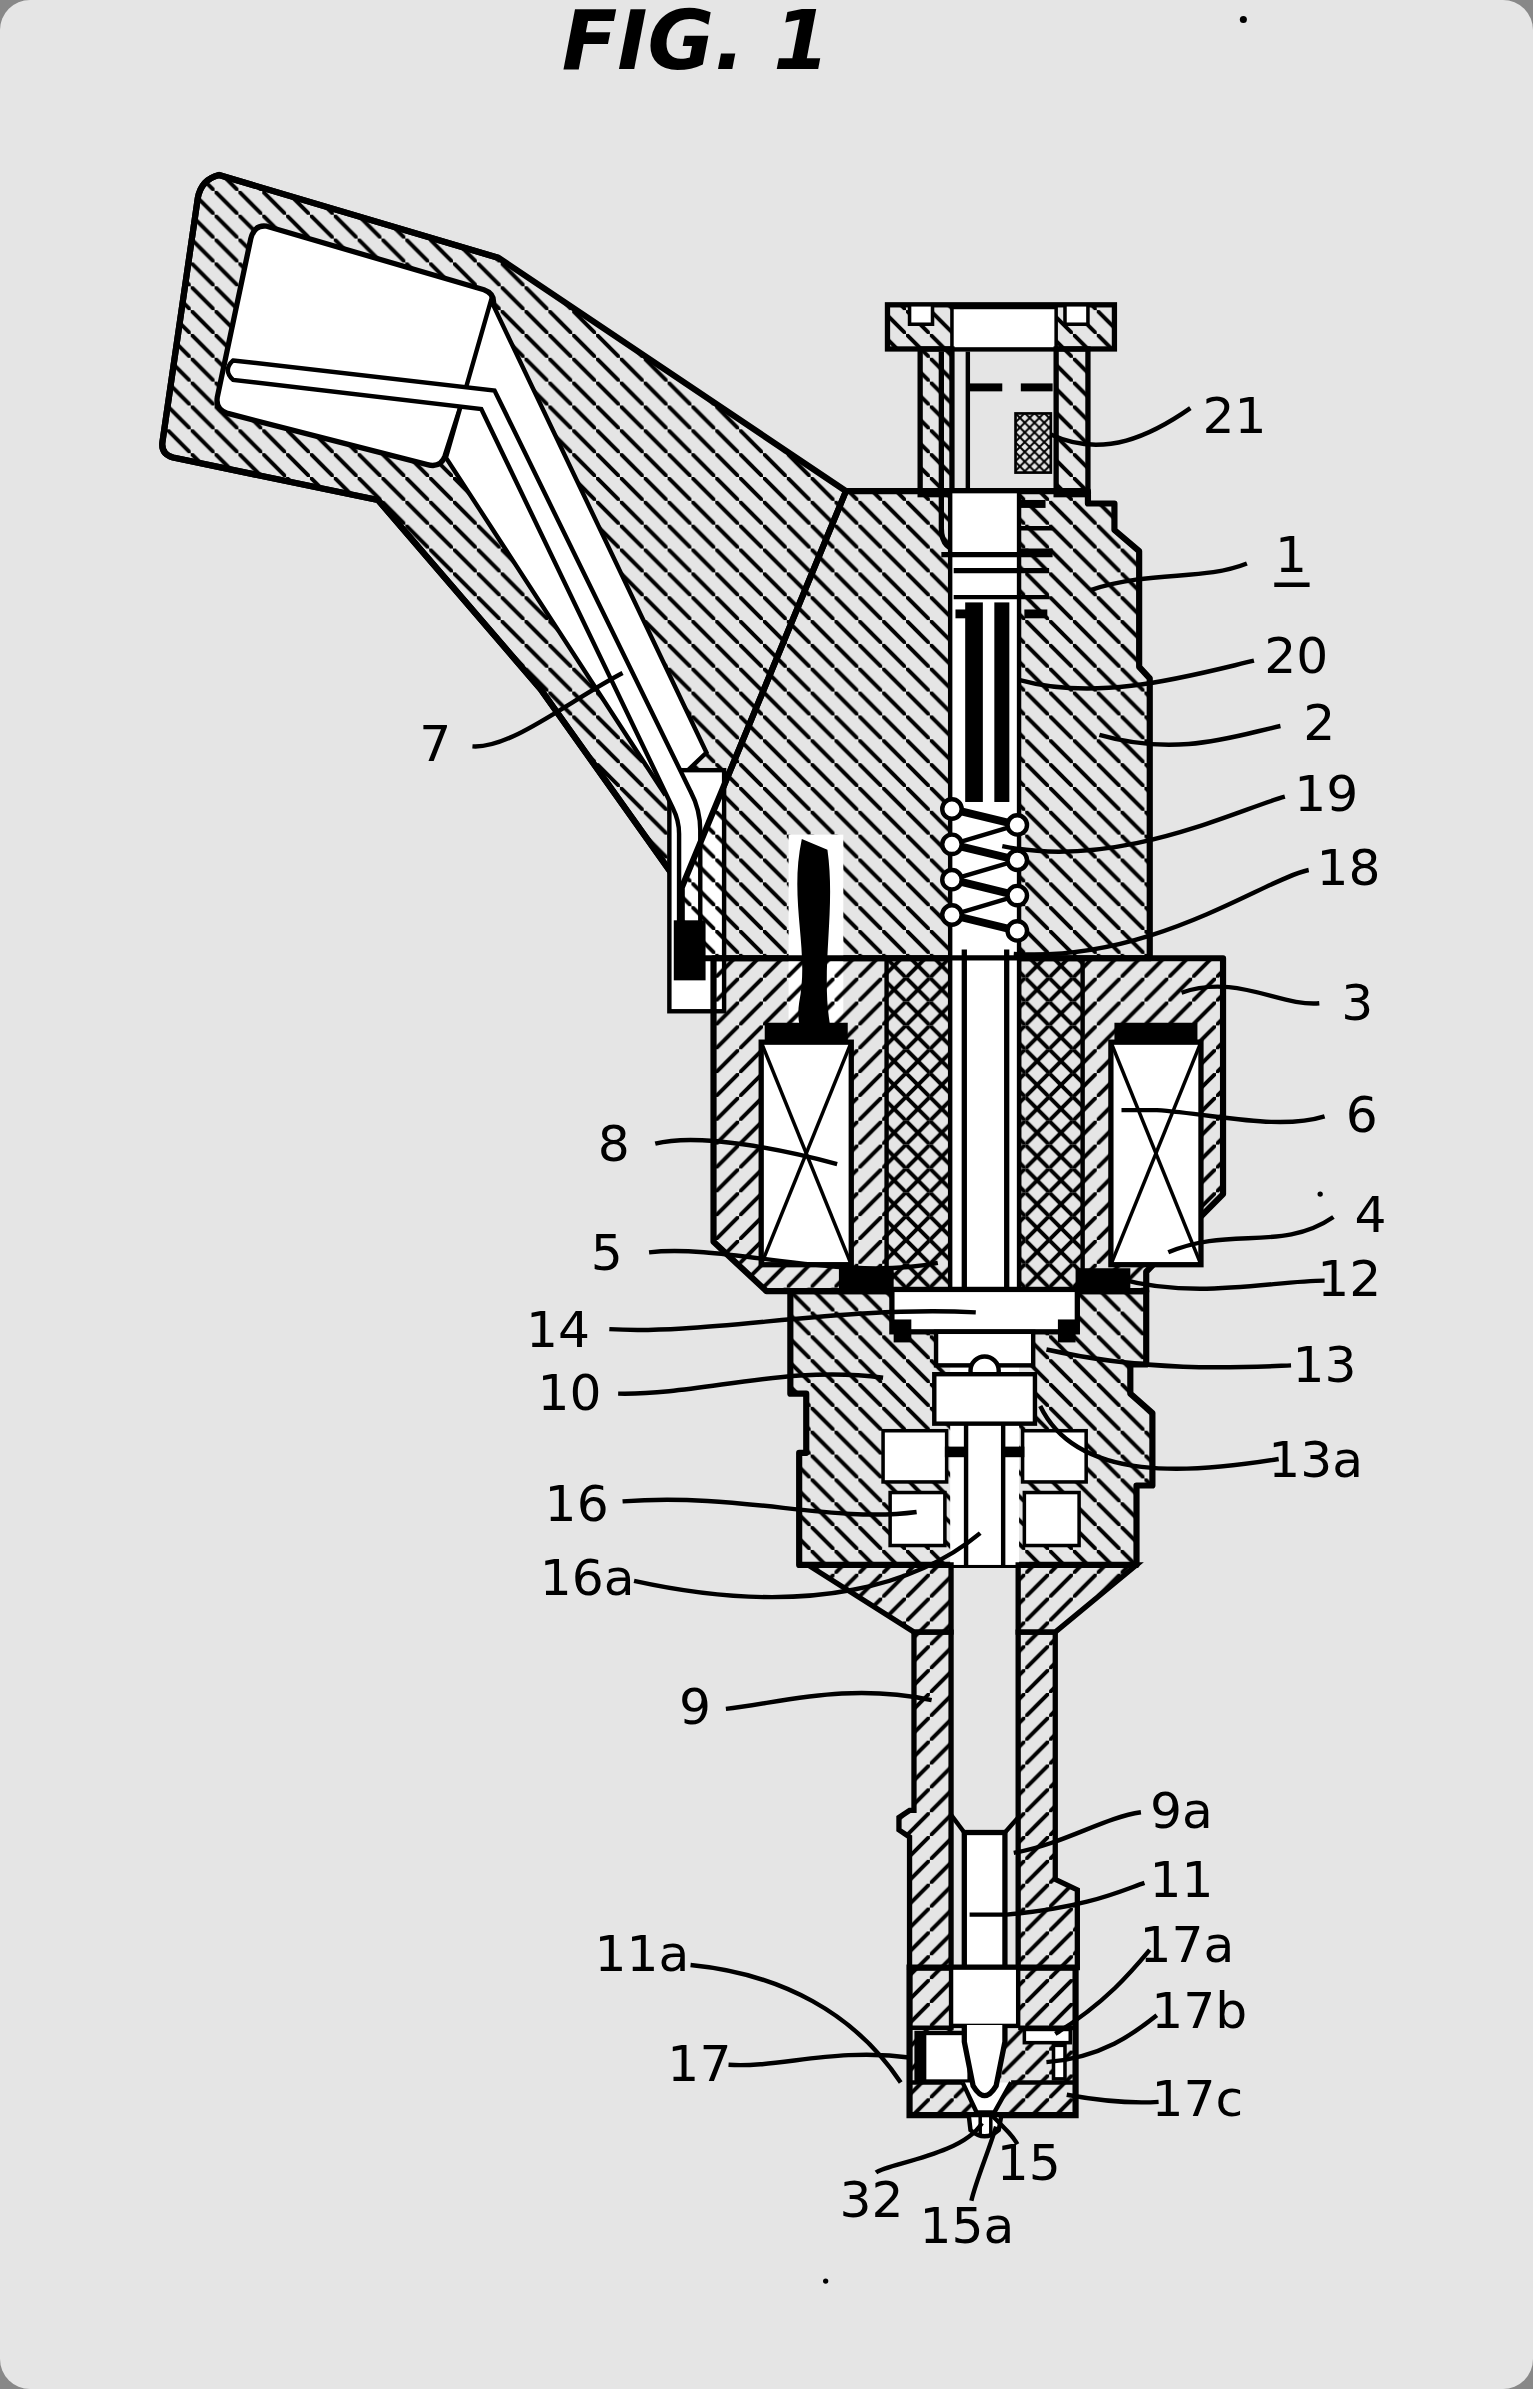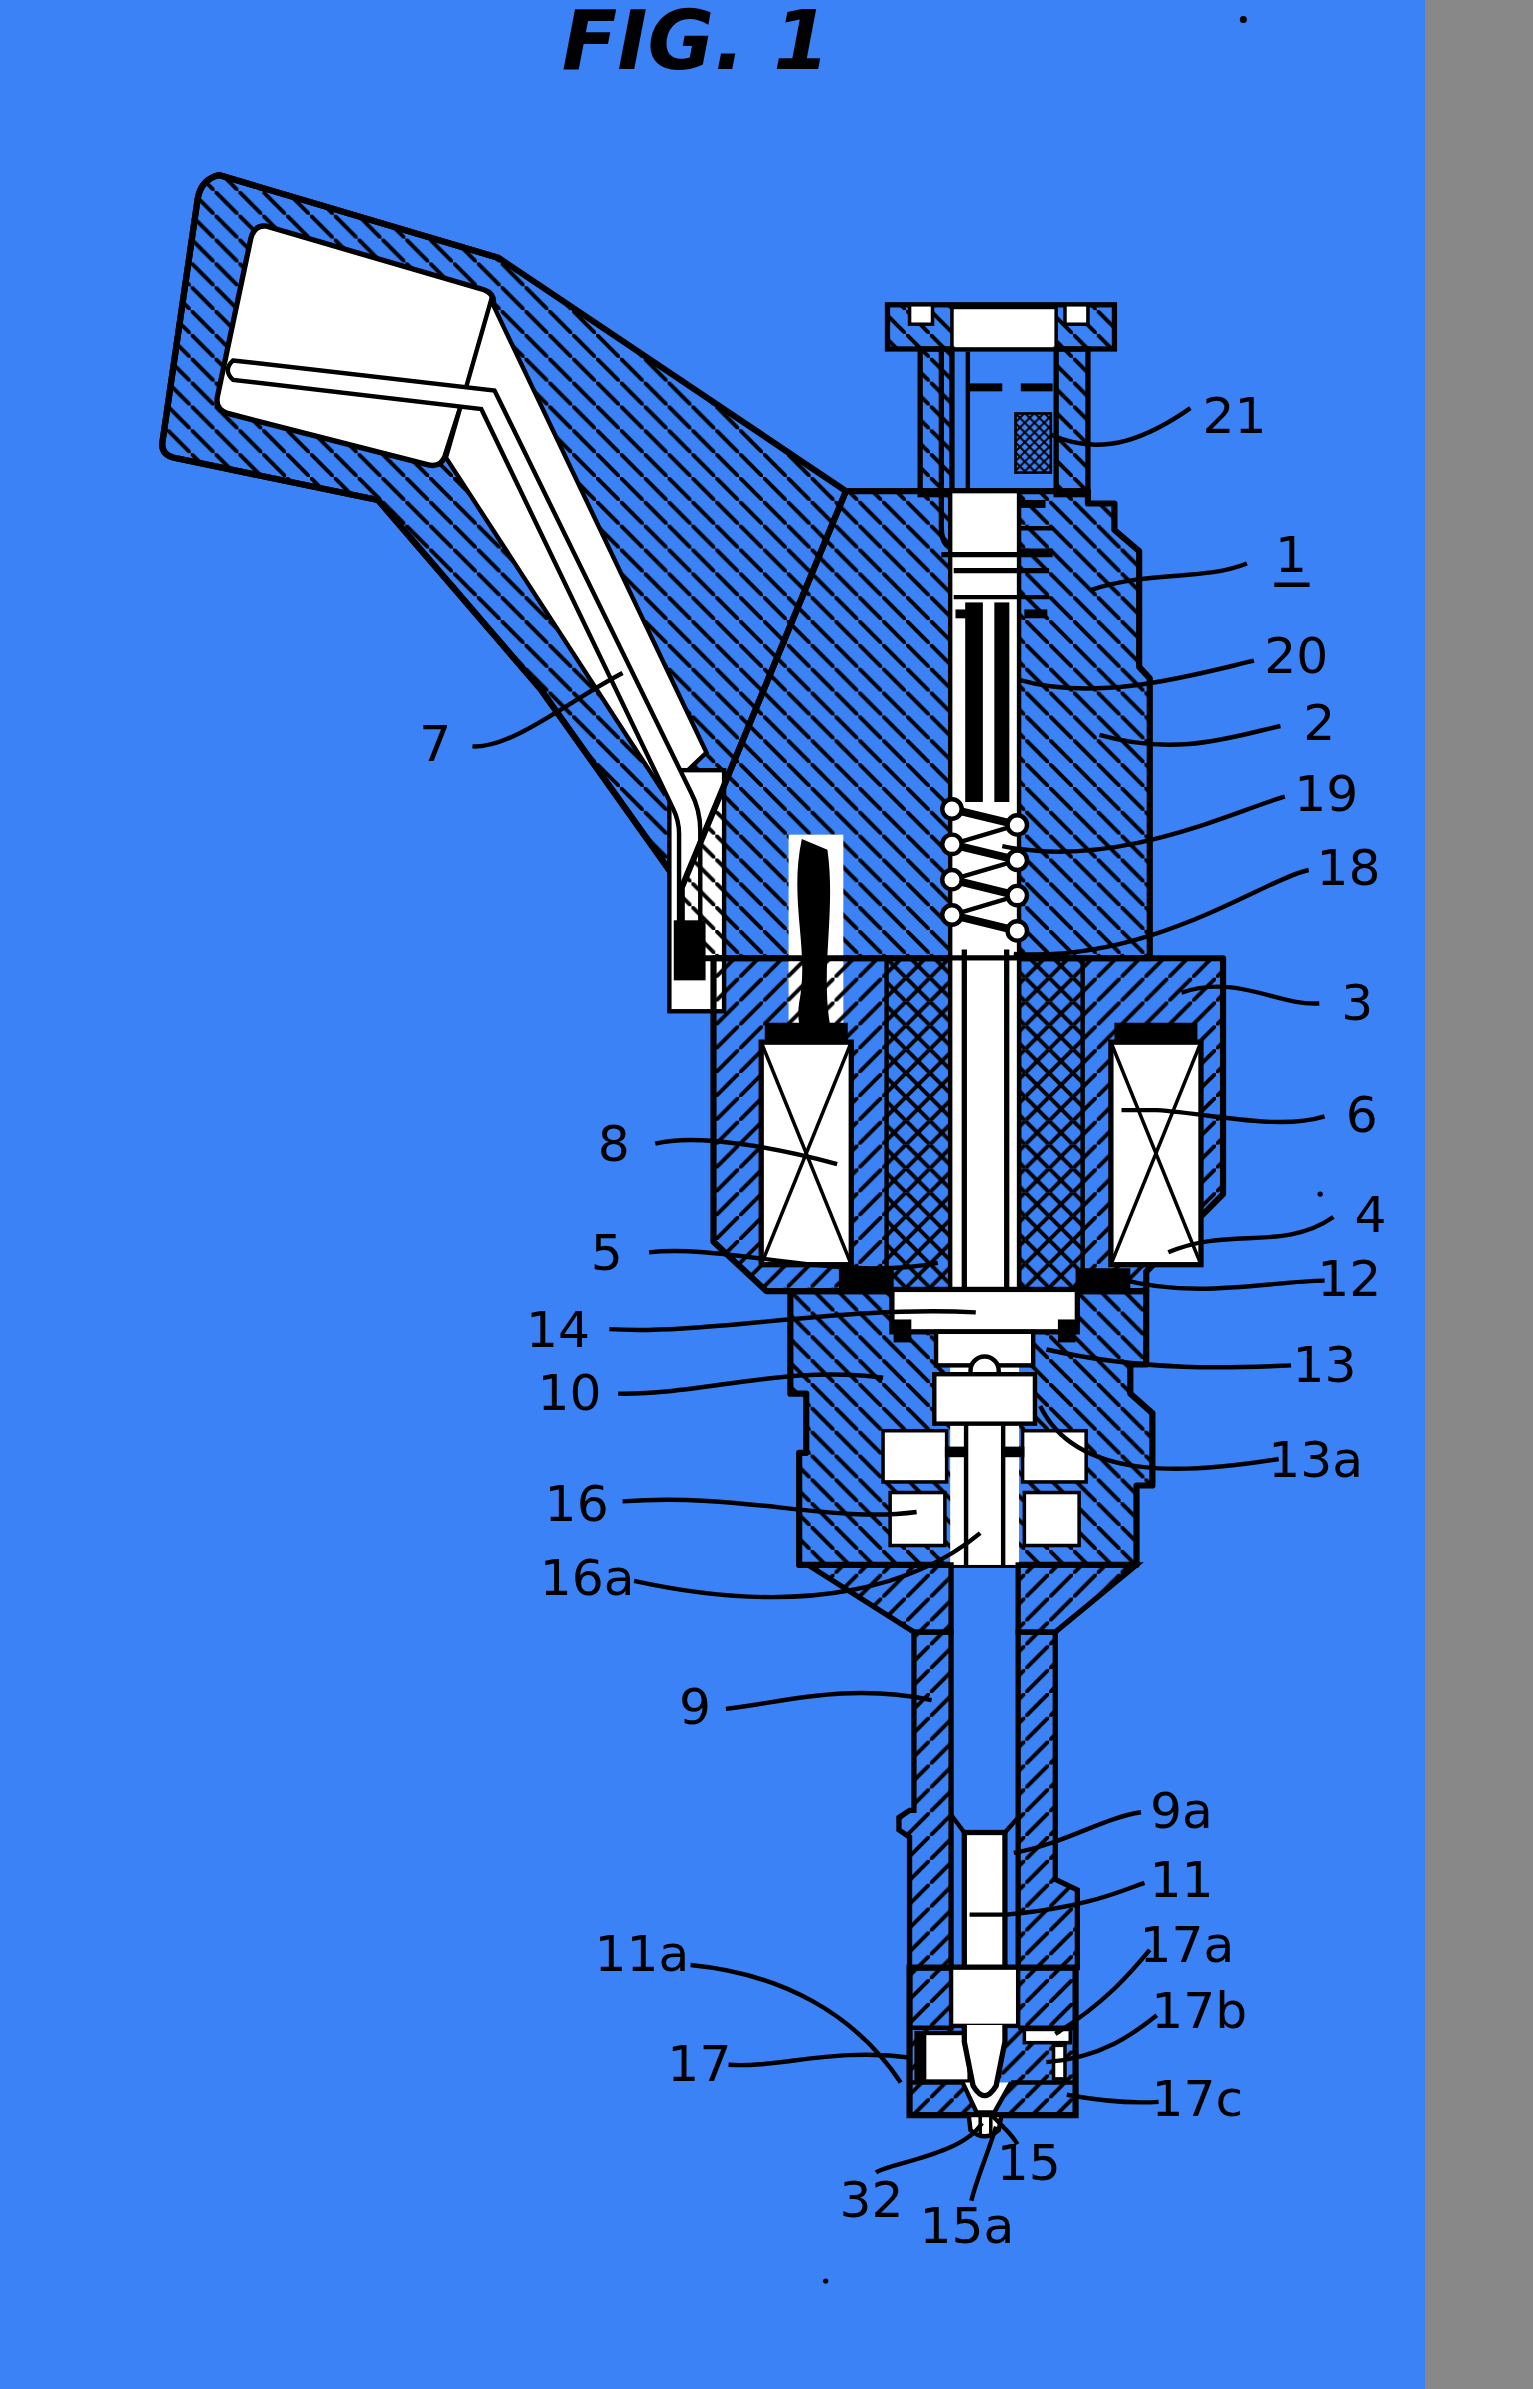--- a/index.html
+++ b/index.html
@@ -1,17 +1,17 @@
 <!DOCTYPE html>
 <html style="font-size:14px"><head>
 <meta charset="utf-8">
 <style>
   html,body{margin:0;padding:0;background:#888;}
-  .stage{position:relative;width:1425px;height:2389px;background:#3b82f6;
-         font-family:"DejaVu Sans","Liberation Sans",sans-serif;overflow:hidden;}
+  .stage{position:relative;width:1533px;height:2389px;background:#e5e5e5;
+         font-family:"DejaVu Sans","Liberation Sans",sans-serif;overflow:hidden;border-radius:30px;}
   svg{position:absolute;left:0;top:0;}
   text{fill:#000;}
   .ref{font-size:57px;}
   .title{font-size:92px;font-style:italic;font-weight:bold;}
 </style>
 </head>
 <body>
 
 <div class="stage">
 <svg width="1533" height="2389" viewBox="0 0 1736 2705">

